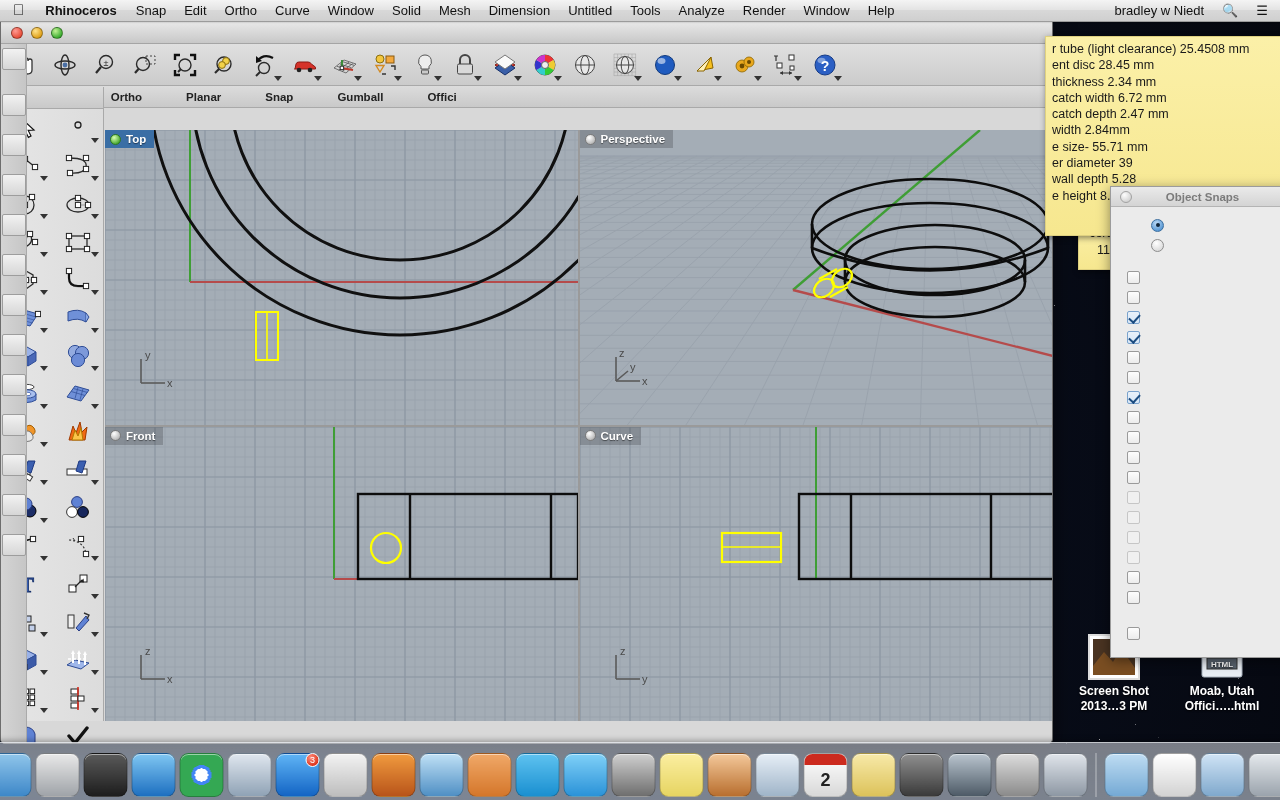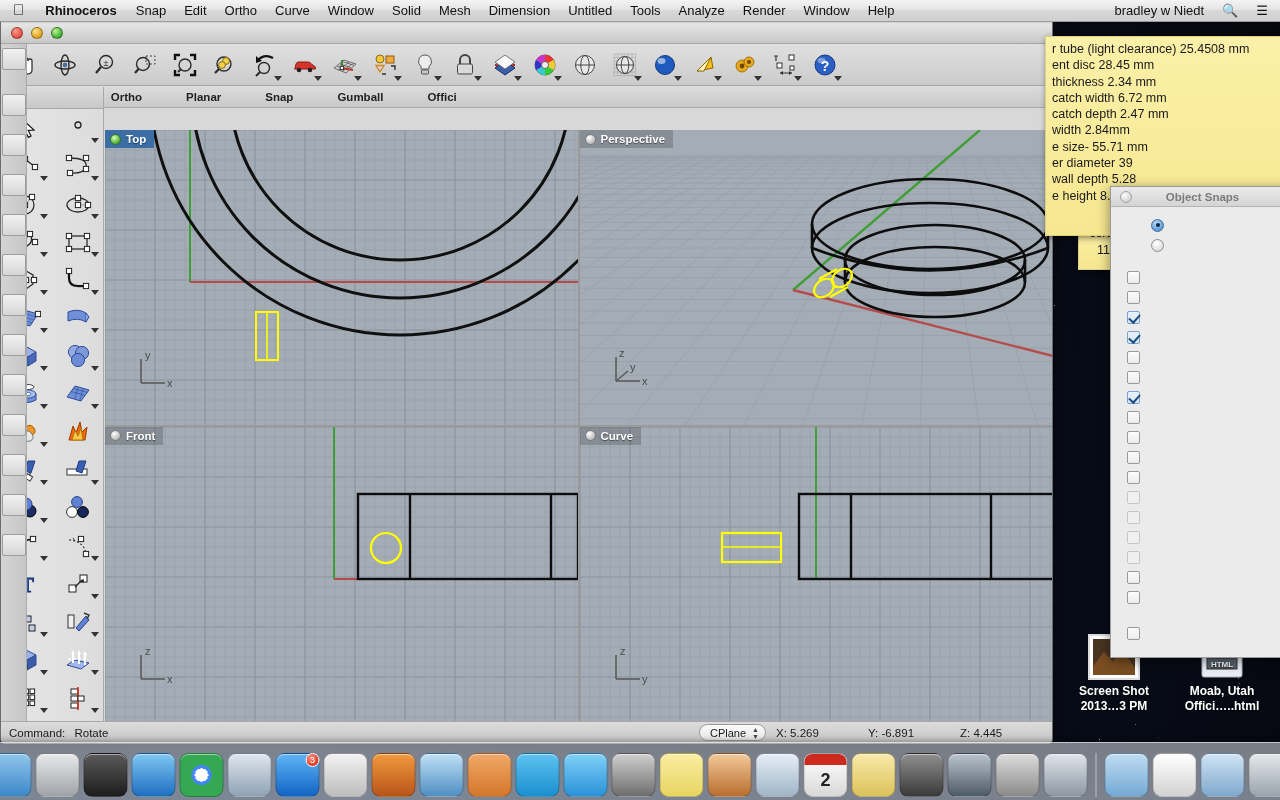--- a/index.html
+++ b/index.html
@@ -1550,33 +1550,20 @@
         </div>
         <div class="axisicon"><svg width="46" height="40">
             <line x1="8" y1="34" x2="8" y2="10" stroke="#5a5a5a" stroke-width="1.6"></line>
             <line x1="8" y1="34" x2="32" y2="34" stroke="#5a5a5a" stroke-width="1.6"></line>
             <text x="12" y="10" font-size="11" fill="#4a4a4a" font-family="Liberation Sans">z</text>
             <text x="34" y="38" font-size="11" fill="#4a4a4a" font-family="Liberation Sans">y</text>
           </svg></div>
       </div>
     </div>
 
-  <div id="statusbar">
-    <div class="cmd">
-      <b>Command:</b>
-      <span style="margin-left:6px;">Rotate</span>
-    </div>
-    <div id="cplane-select">
-      <span>CPlane</span>
-      <span class="arrows">▲<br>▼</span>
-    </div>
-    <div class="coord">X: 5.269</div>
-    <div class="coord">Y: -6.891</div>
-    <div class="coord">Z: 4.445</div>
-  </div>
 </div>
 
 <div id="sticky">
     <div>r tube (light clearance) 25.4508 mm</div>
     <div>ent disc 28.45 mm</div>
     <div> thickness 2.34 mm</div>
     <div>catch width 6.72 mm</div>
     <div>catch depth 2.47 mm</div>
     <div> width 2.84mm</div>
     <div>e size- 55.71 mm</div>

